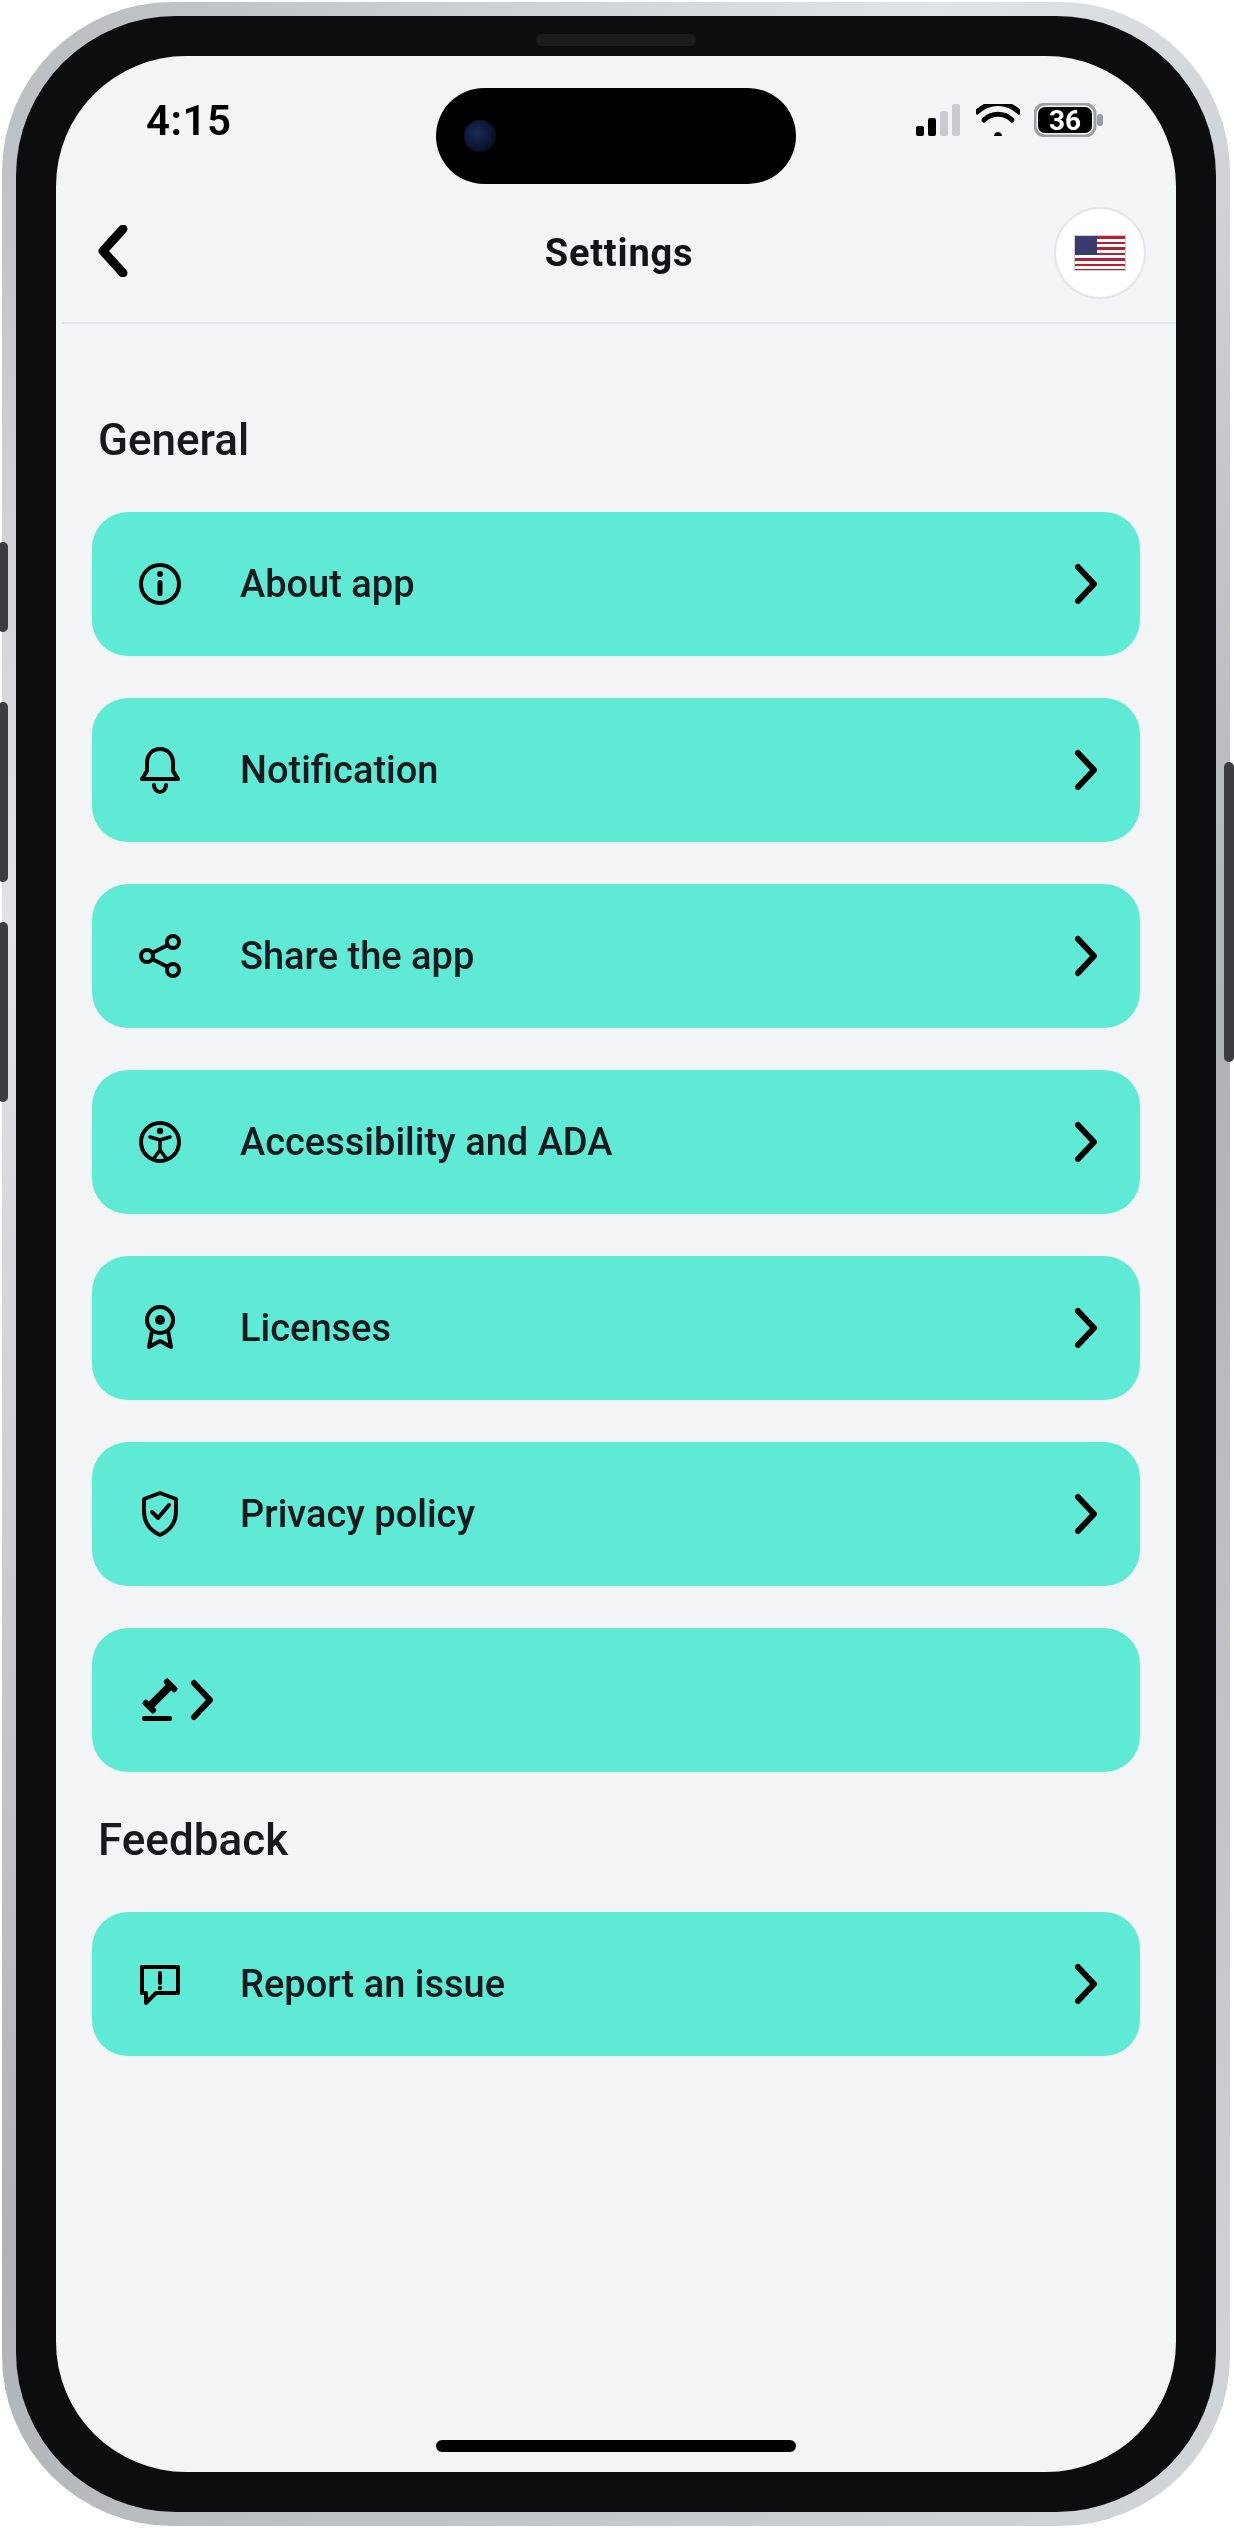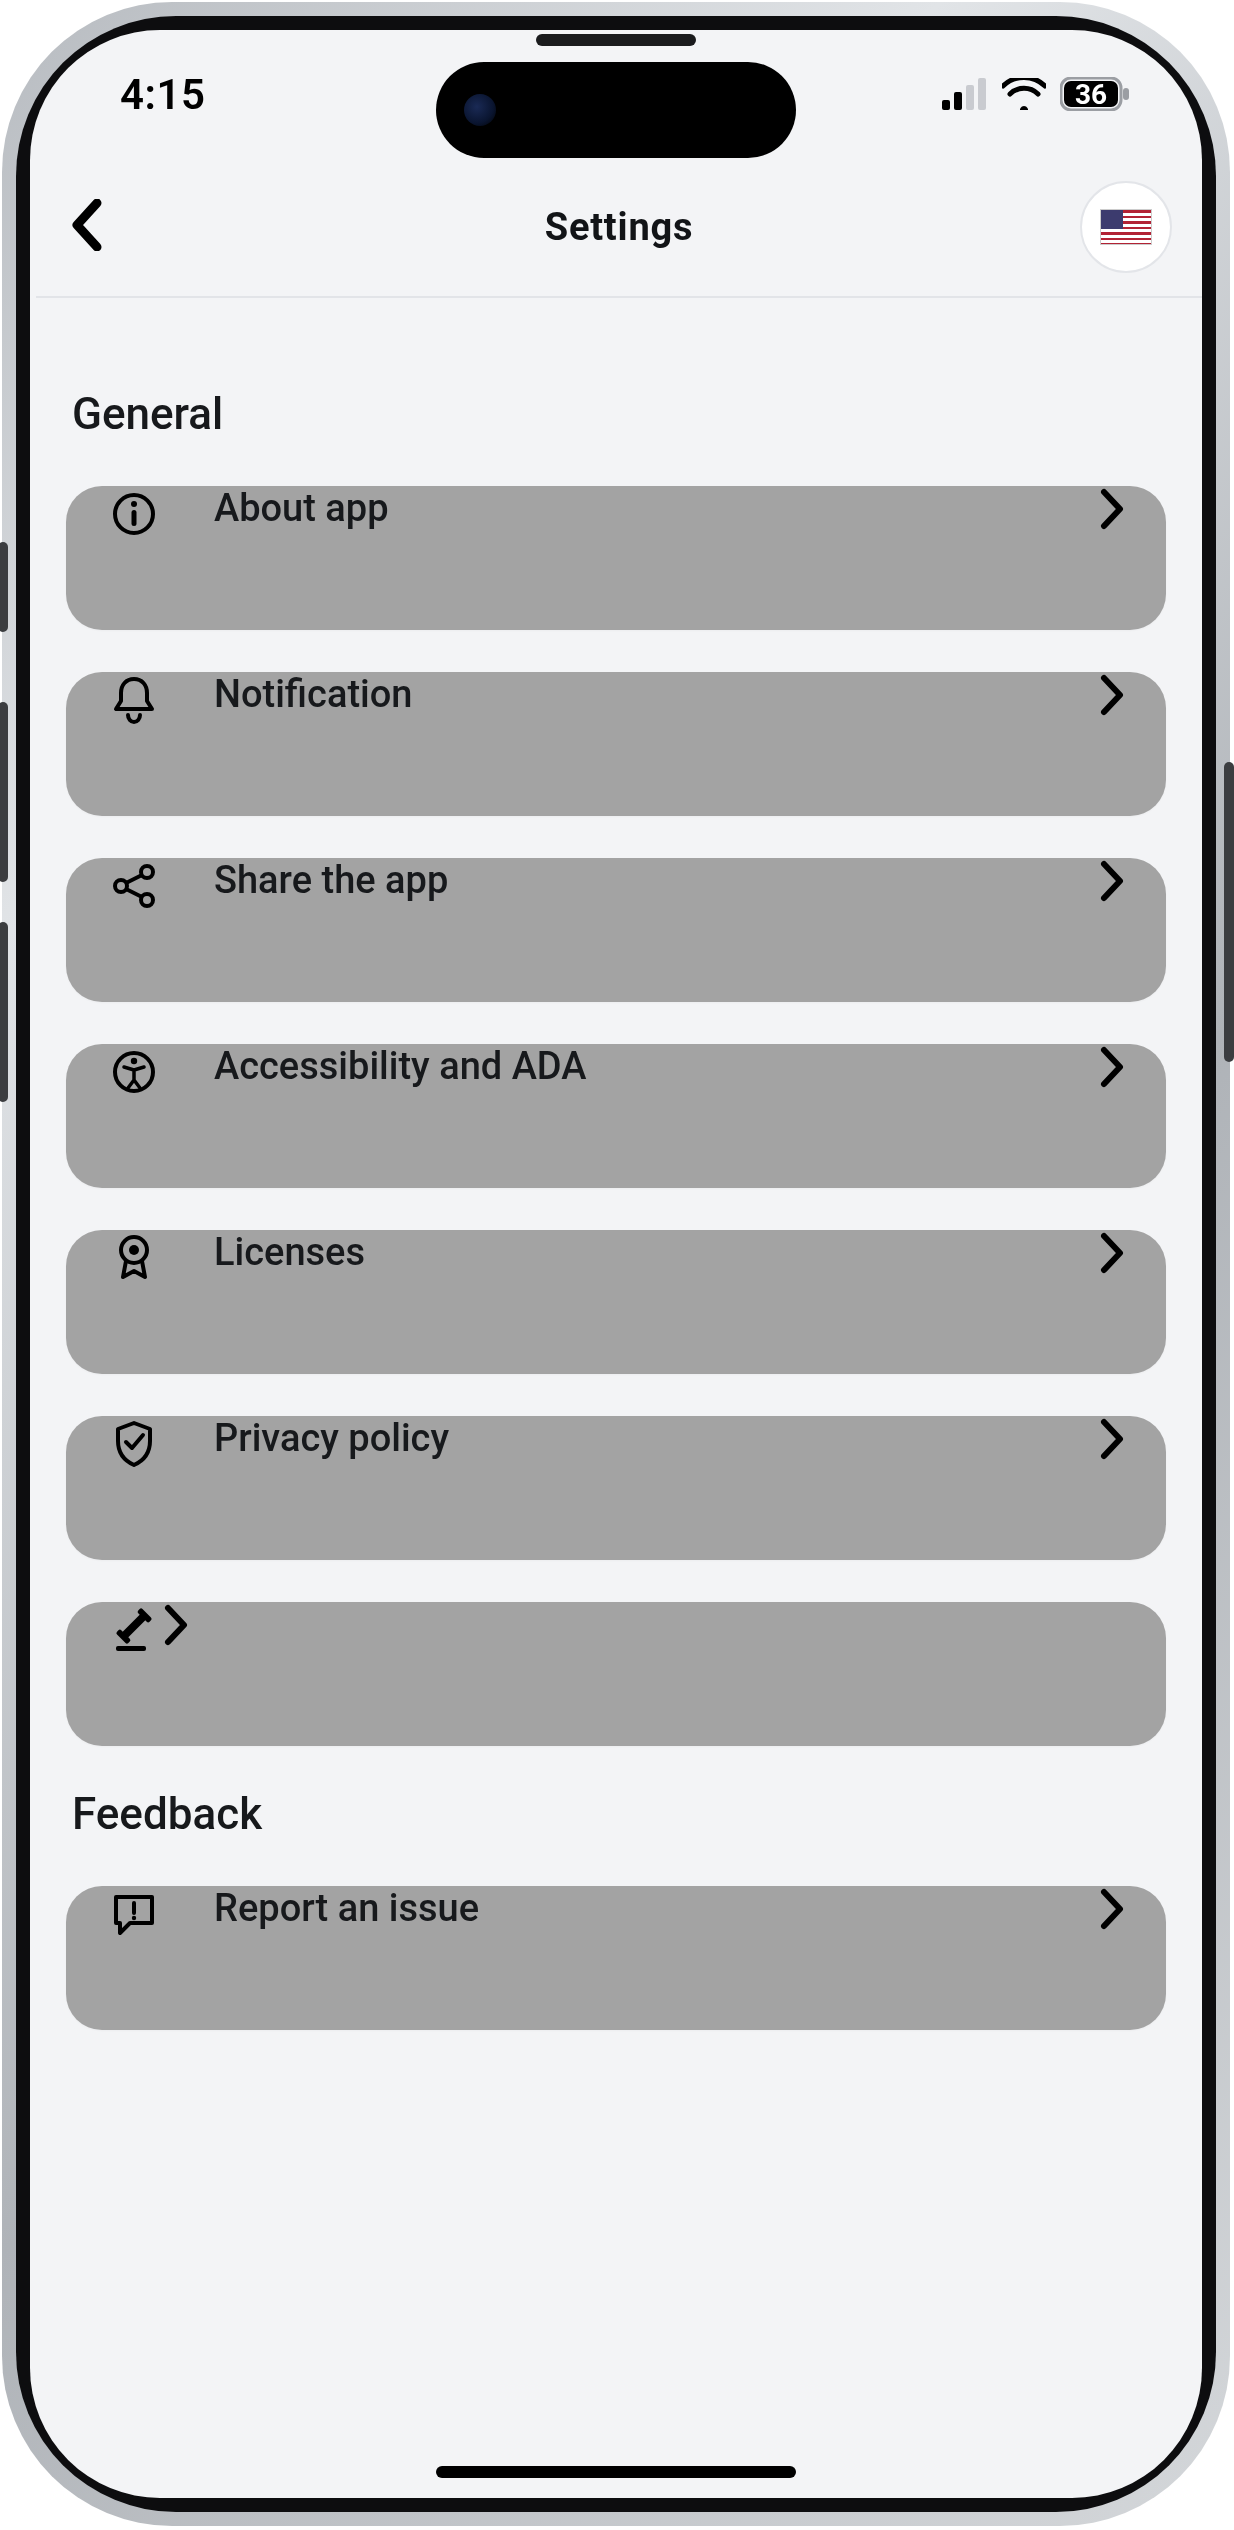--- a/index.html
+++ b/index.html
@@ -10,21 +10,21 @@
     position: absolute;
     left: 2px; top: 2px; width: 1228px; height: 2524px;
     border-radius: 170px;
     background: linear-gradient(135deg,#b7bbc0 0%,#e1e4e7 25%,#afb3b8 60%,#d4d7da 100%);
     padding: 14px;
   }
   .phone-body {
     width: 100%; height: 100%;
     background: #0d0d0f;
     border-radius: 160px;
-    padding: 14px;
+    padding: 40px;
     position: relative;
   }
   .phone-side-btn { position: absolute; background: #3b3d40; border-radius: 6px; }
   .btn-l1 { left: -4px; top: 540px; width: 10px; height: 90px; }
   .btn-l2 { left: -4px; top: 700px; width: 10px; height: 180px; }
   .btn-l3 { left: -4px; top: 920px; width: 10px; height: 180px; }
   .btn-r  { right: -4px; top: 760px; width: 10px; height: 300px; }
 
   .screen {
     width: 100%; height: 100%;
@@ -98,24 +98,24 @@
     padding: 60px 36px 0 36px;
     overflow:hidden;
   }
   .section-title {
     font-size: 44px; font-weight: 500; color:#17191c;
     margin: 40px 6px 46px 6px;
   }
   .section-title:first-child { margin-top: 28px; }
 
   .row {
-    background:#a3a3a3;
+    background:#5eead4;
     border-radius: 36px;
     height: 144px;
-    display:flex; align-items:flex-start;
+    display:flex; align-items:center;
     padding: 0 40px 0 40px;
     margin-bottom: 42px;
     cursor:pointer;
     box-shadow: 0 1px 2px rgba(0,0,0,0.03);
   }
   .row .ico {
     width:56px; height:56px; display:flex; align-items:center; justify-content:center;
     flex-shrink:0;
   }
   .row .lbl {

